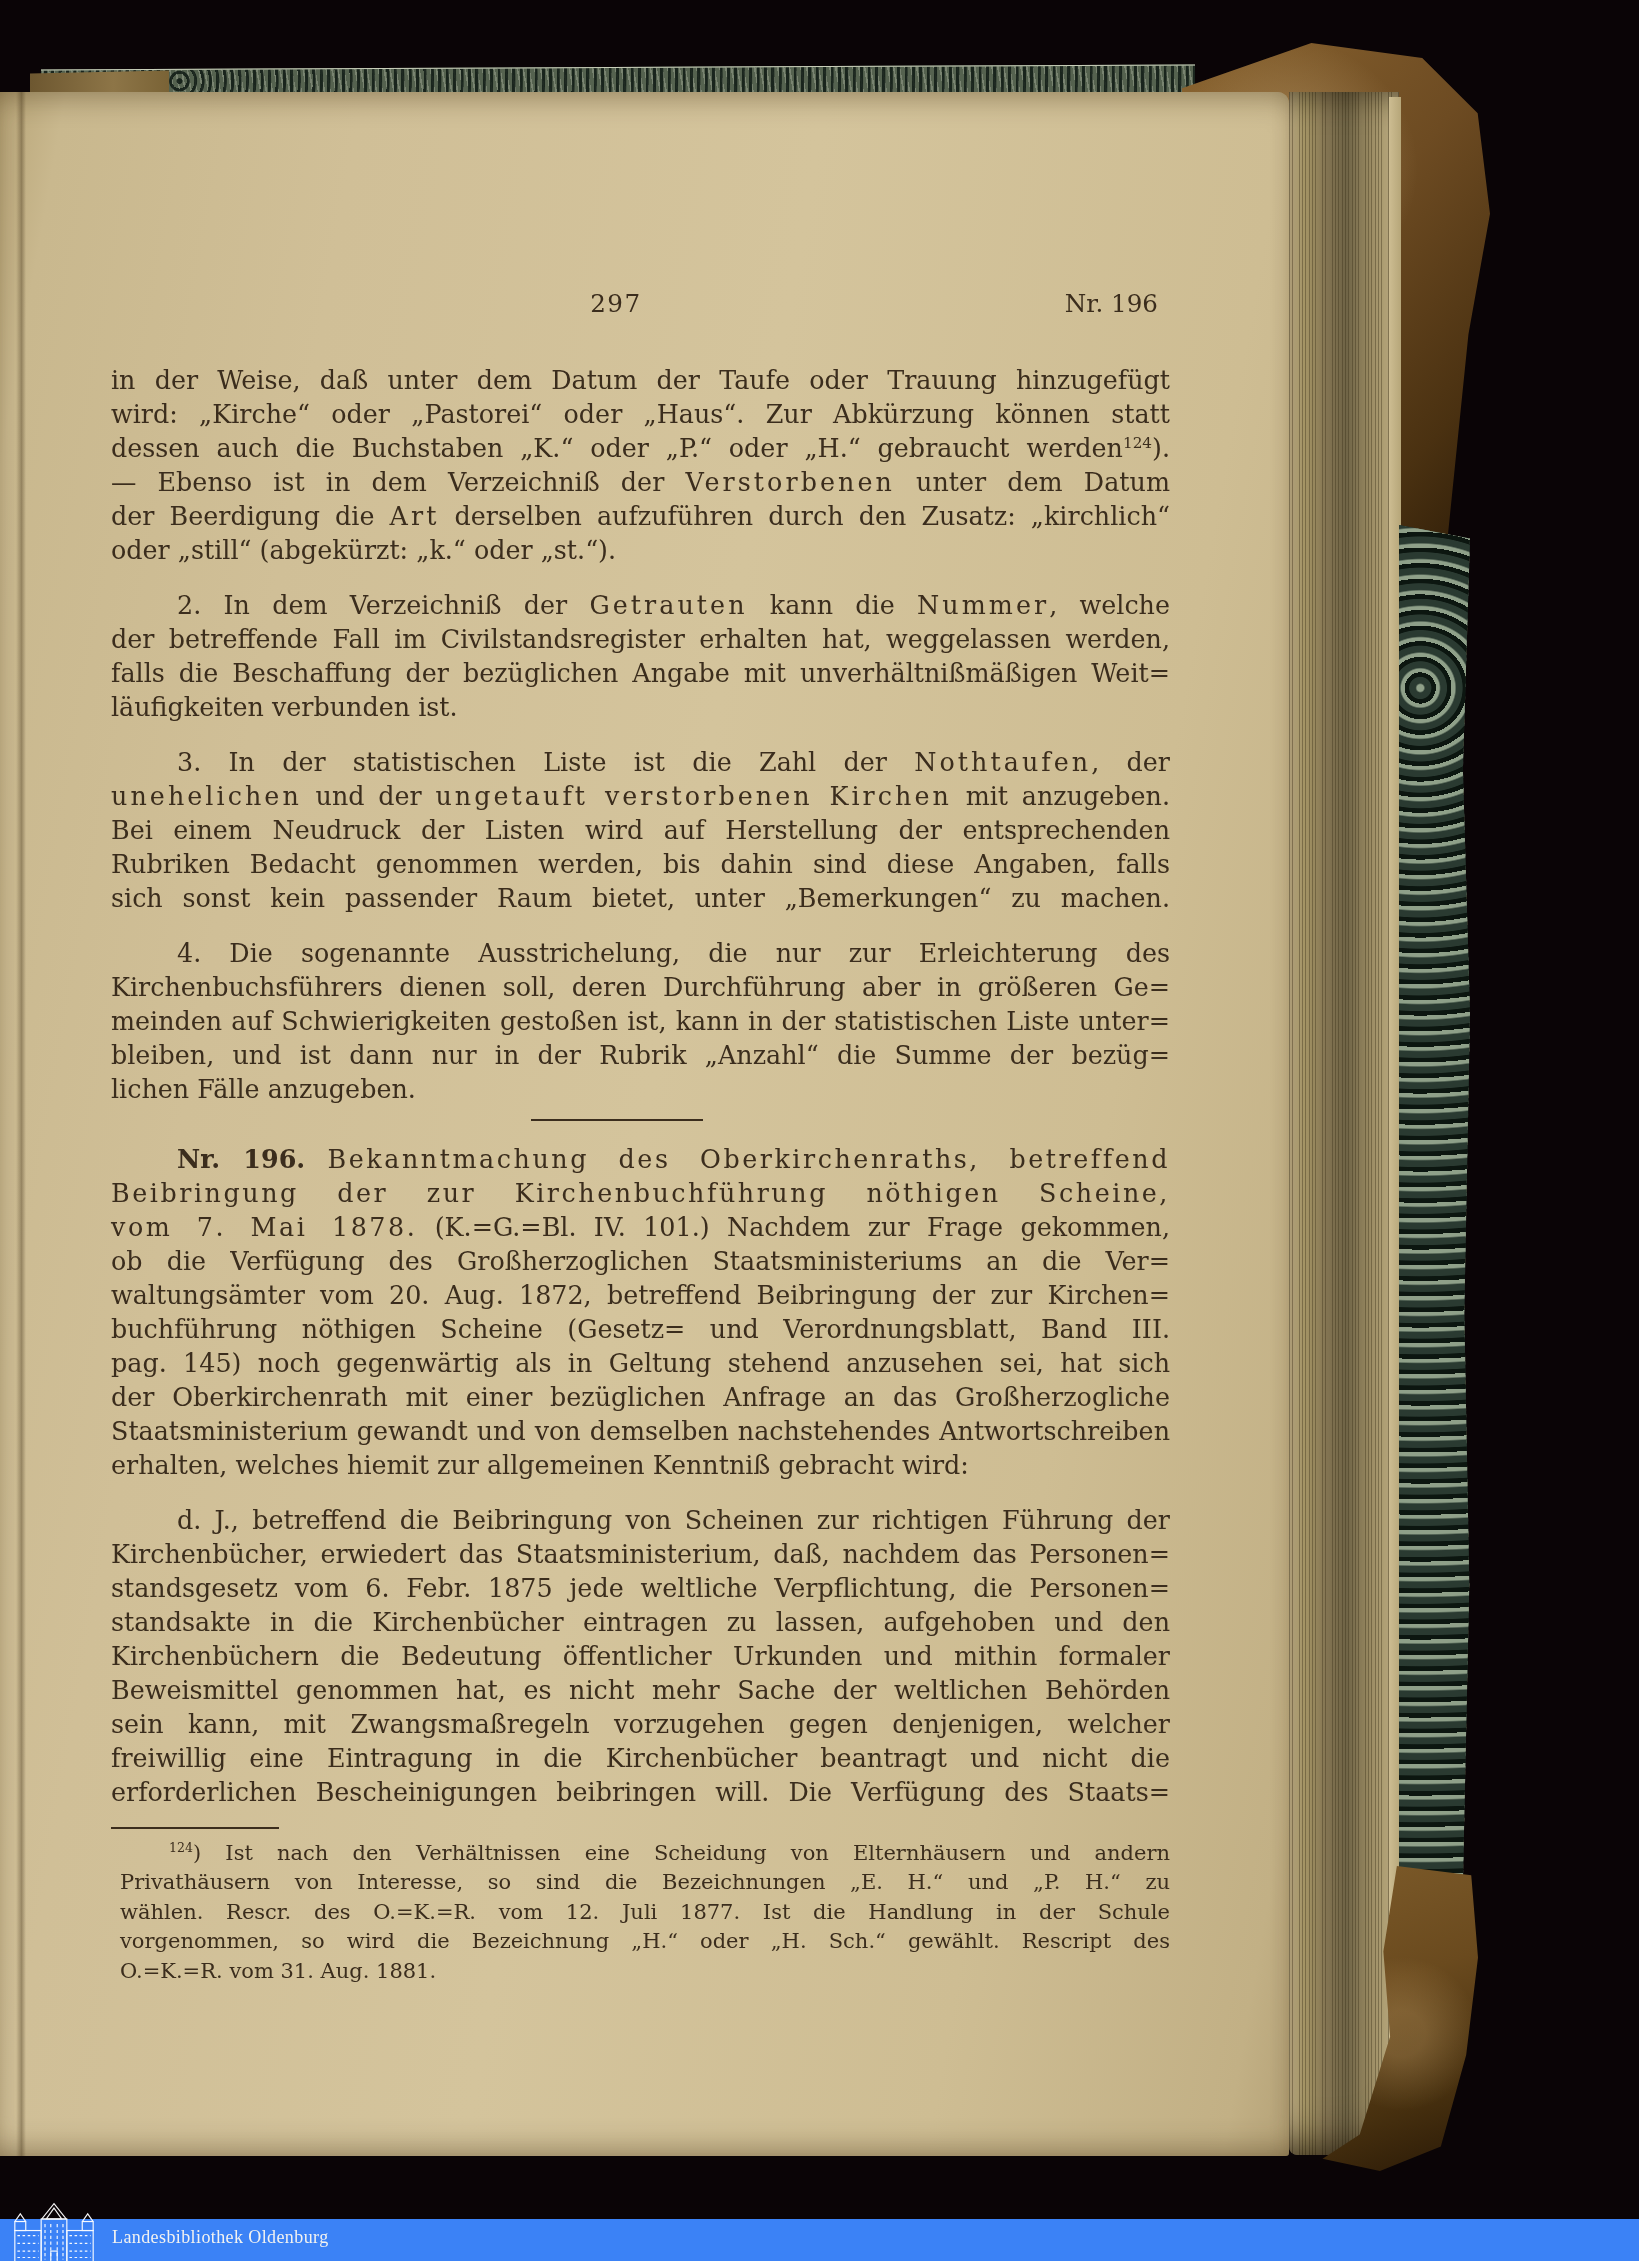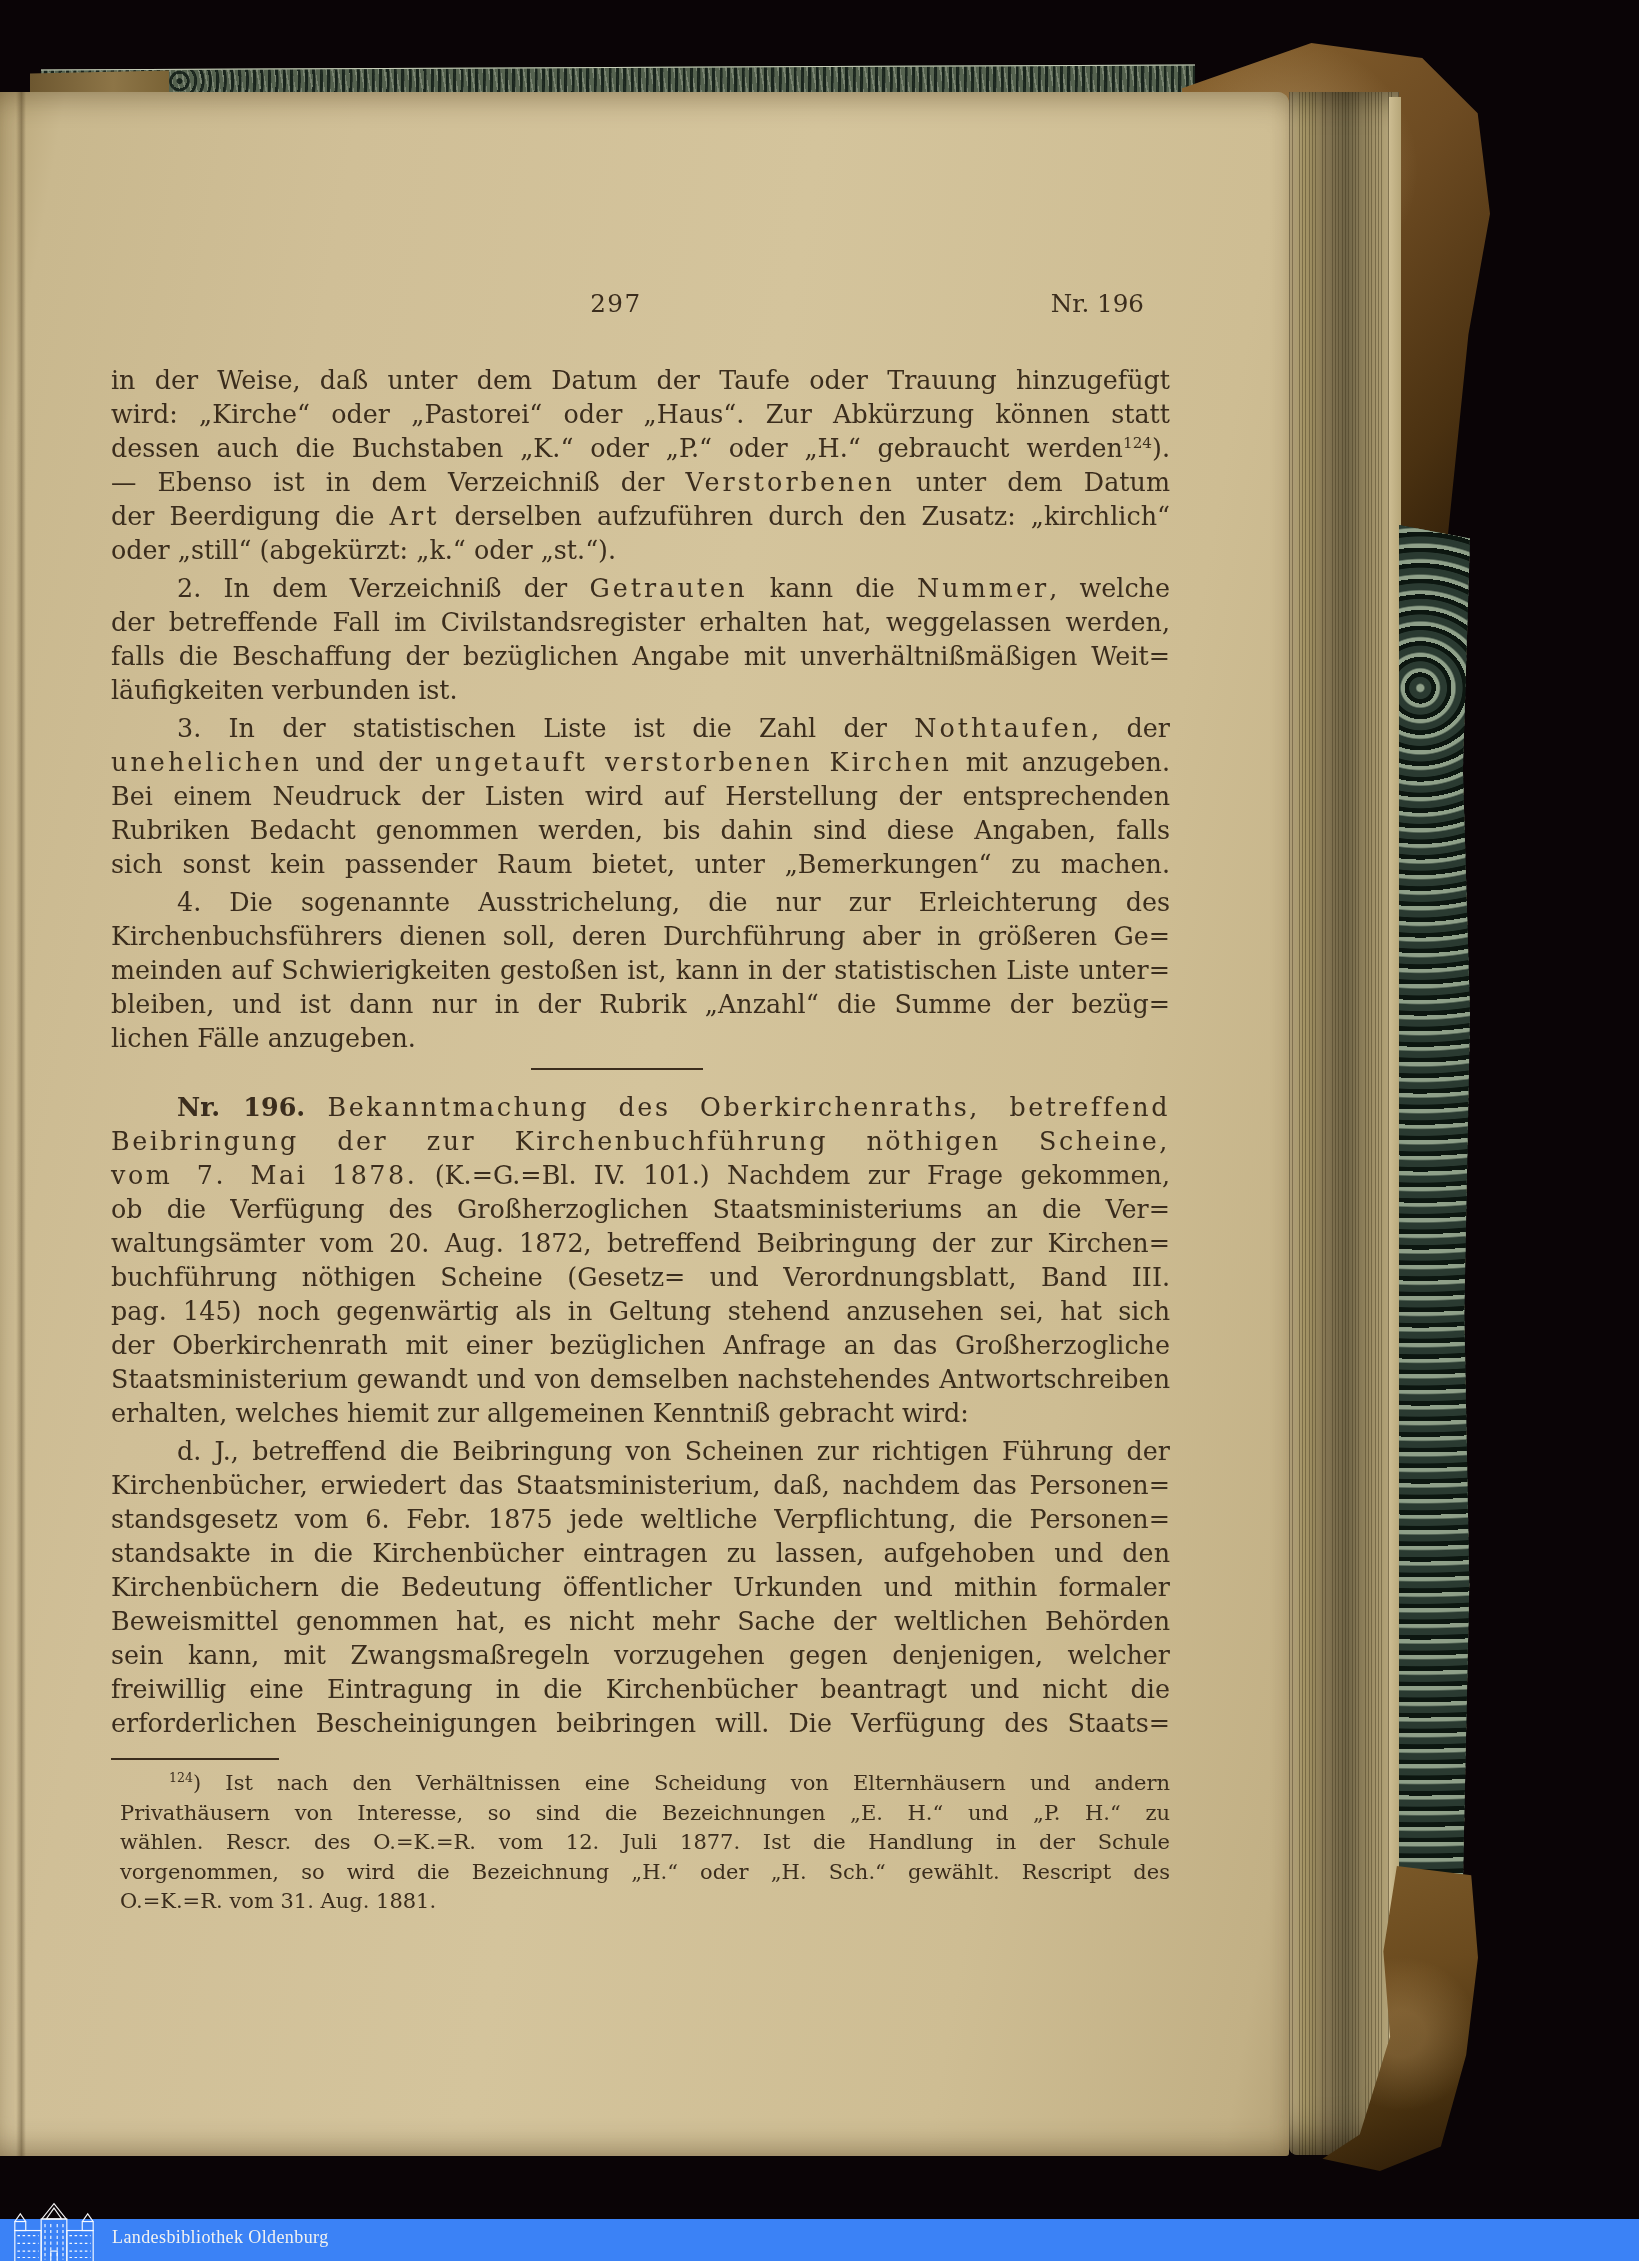--- a/index.html
+++ b/index.html
@@ -69,23 +69,23 @@
     position:absolute;left:16.4px;top:0;width:9.8px;height:100%;
     background:linear-gradient(90deg, rgba(0,0,0,0), rgba(62,46,20,.38) 55%, rgba(0,0,0,0));
   }
   
   .text-col{
     position:absolute;left:111px;top:197px;width:1059px;
     color:#3b2d1d;
   }
   .page-header{position:relative;height:33px;font-size:24.6px;}
   .page-number{position:absolute;left:0;right:49px;text-align:center;letter-spacing:1.6px;}
-  .header-right{position:absolute;right:26px;top:0;text-align:right;}
+  .header-right{position:absolute;right:12px;top:0;text-align:right;}
   .body-text{margin-top:41px;font-size:25.4px;line-height:34px;}
-  .para{margin-top:4px;}
+  .para{margin-top:21px;}
   .para:first-child{margin-top:0;}
   .para.indent .line:first-child{text-indent:66px;}
   .line{white-space:normal;}
   .line.just{text-align:justify;text-align-last:justify;}
   .bold{font-weight:bold;}
   .sperr{letter-spacing:0.12em;}
   .hsperr{letter-spacing:0.10em;word-spacing:0.18em;}
   sup{font-size:0.6em;vertical-align:super;line-height:0;}
   .rule{height:0;border-top:2.5px solid #3b2d1d;}
   .rule-center{width:172px;margin:13px 0 19.7px 420px;}

